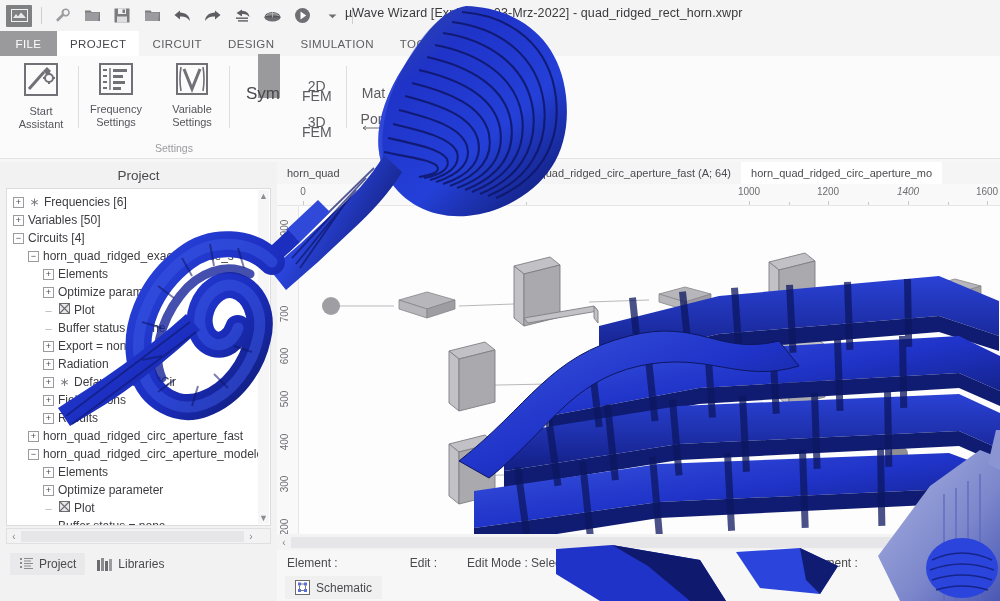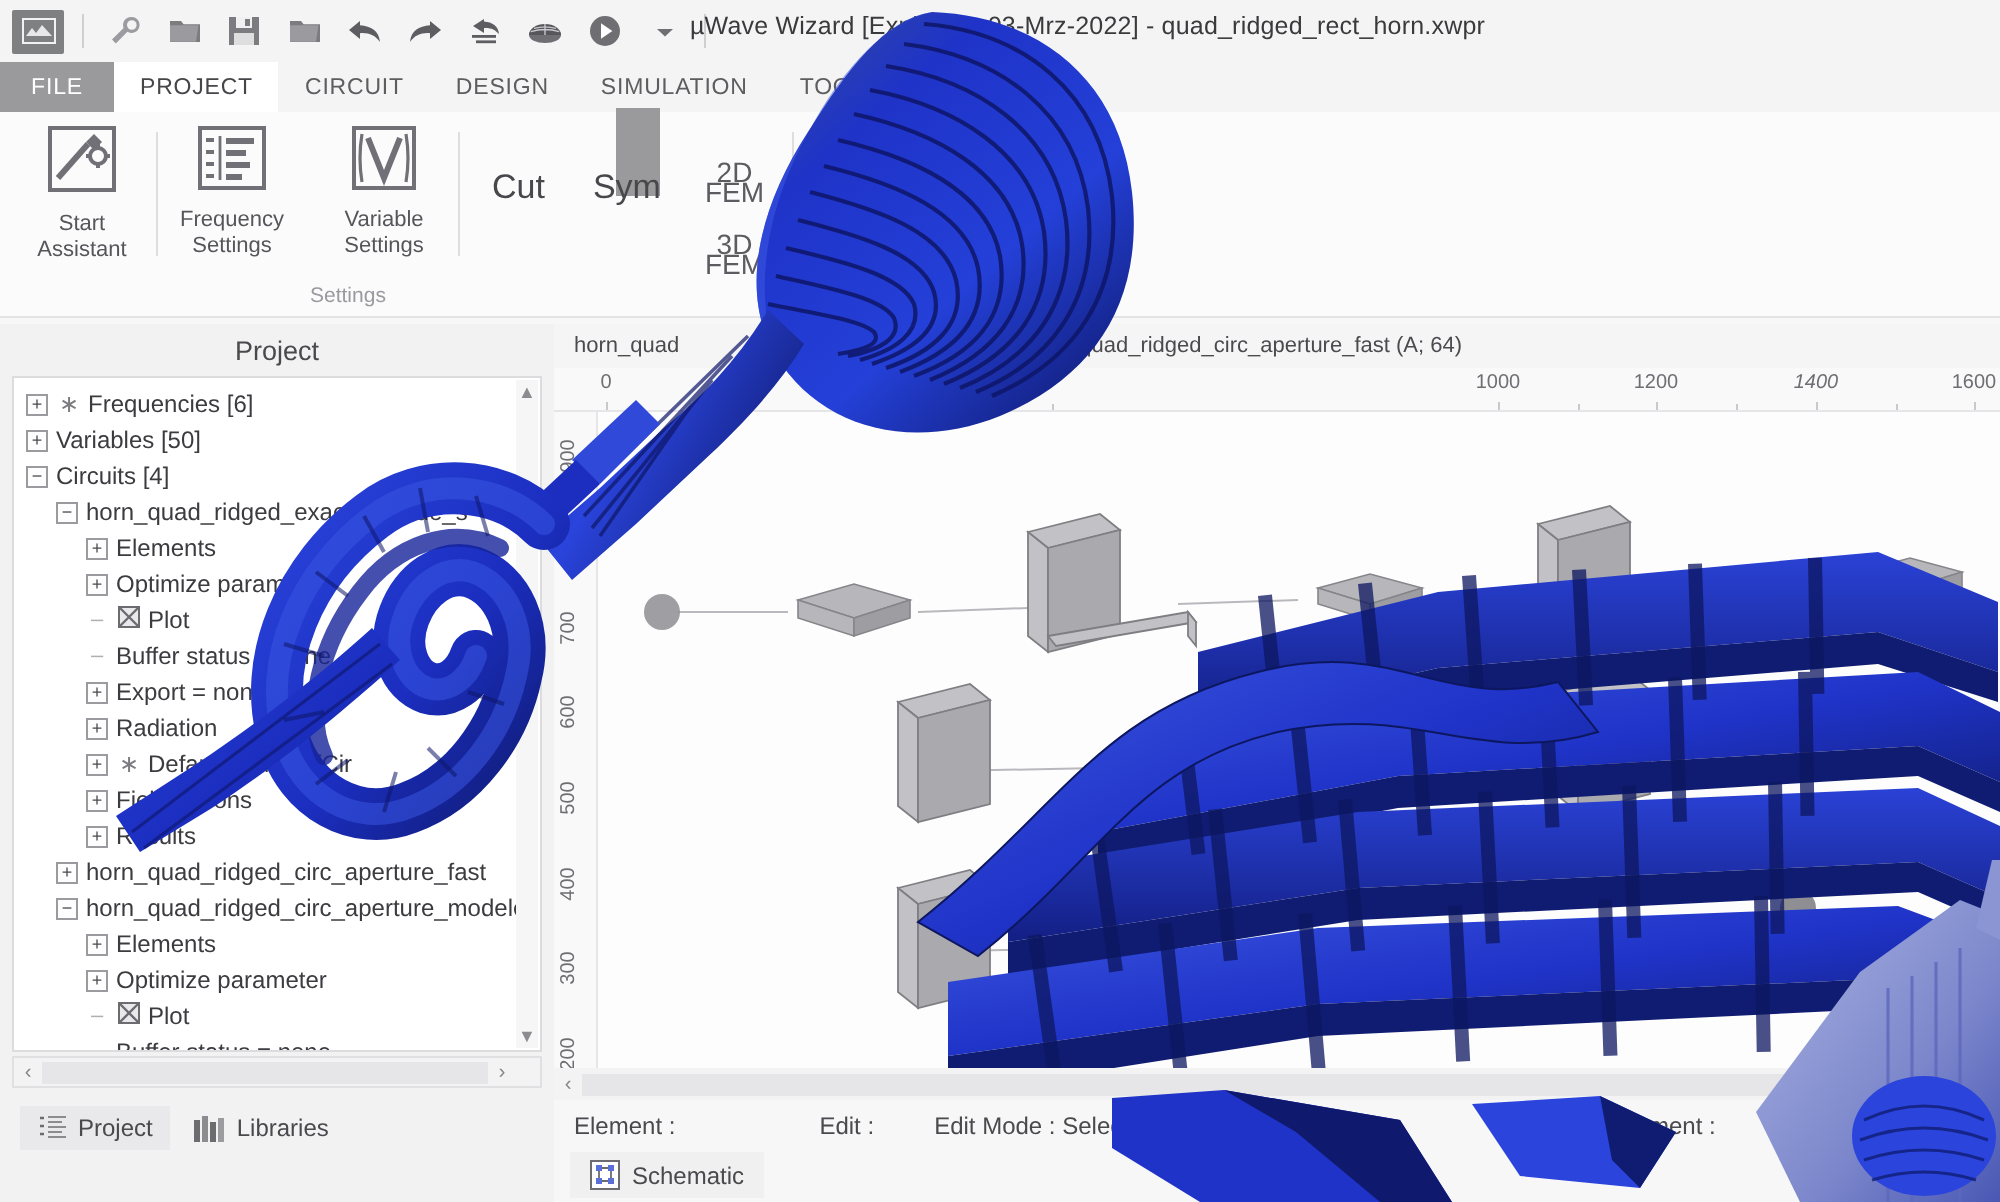--- a/index.html
+++ b/index.html
@@ -350,21 +350,20 @@
             <path d="M7 5 q-2 12 0 24" fill="none" stroke="#707076" stroke-width="1.6"></path>
             <path d="M29 5 q2 12 0 24" fill="none" stroke="#707076" stroke-width="1.6"></path>
           </svg>
         </span>
         <span class="lbl">Variable</span>
         <span class="lbl">Settings</span>
       </div>
 
       <div class="rb-divider"></div>
 
-      <div class="rb-text-btn">Cut</div>
 
       <div class="rb-text-btn rb-sym">
         <span class="hl"></span>
         <span class="txt">Sym</span>
       </div>
 
       <div class="rb-stack">
         <div class="rb-mini">
           <span>2D</span><br>
           <span>FEM</span>
@@ -526,20 +525,21 @@
         </svg>
         <span>Libraries</span>
       </div>
     </div>
   </div>
 
   <div class="main">
     <div class="doc-tabs">
       <div class="dtab">horn_quad</div>
       <div class="dtab" style="margin-left:180px">quad_ridged_circ_aperture_fast (A; 64)</div>
+      <div class="dtab active">horn_quad_ridged_circ_aperture_mo</div>
     </div>
 
     <div class="ruler-h" id="ruler-h-host">
         <div class="rtick" style="left: 26px;">0</div>
         <div class="rminor" style="left: 26px;"></div>
         <div class="rminor" style="left: 249px; height: 3px;"></div>
         <div class="rtick" style="left: 472px;">1000</div>
         <div class="rminor" style="left: 472px;"></div>
         <div class="rminor" style="left: 511.5px; height: 3px;"></div>
         <div class="rtick" style="left: 551px;">1200</div>

